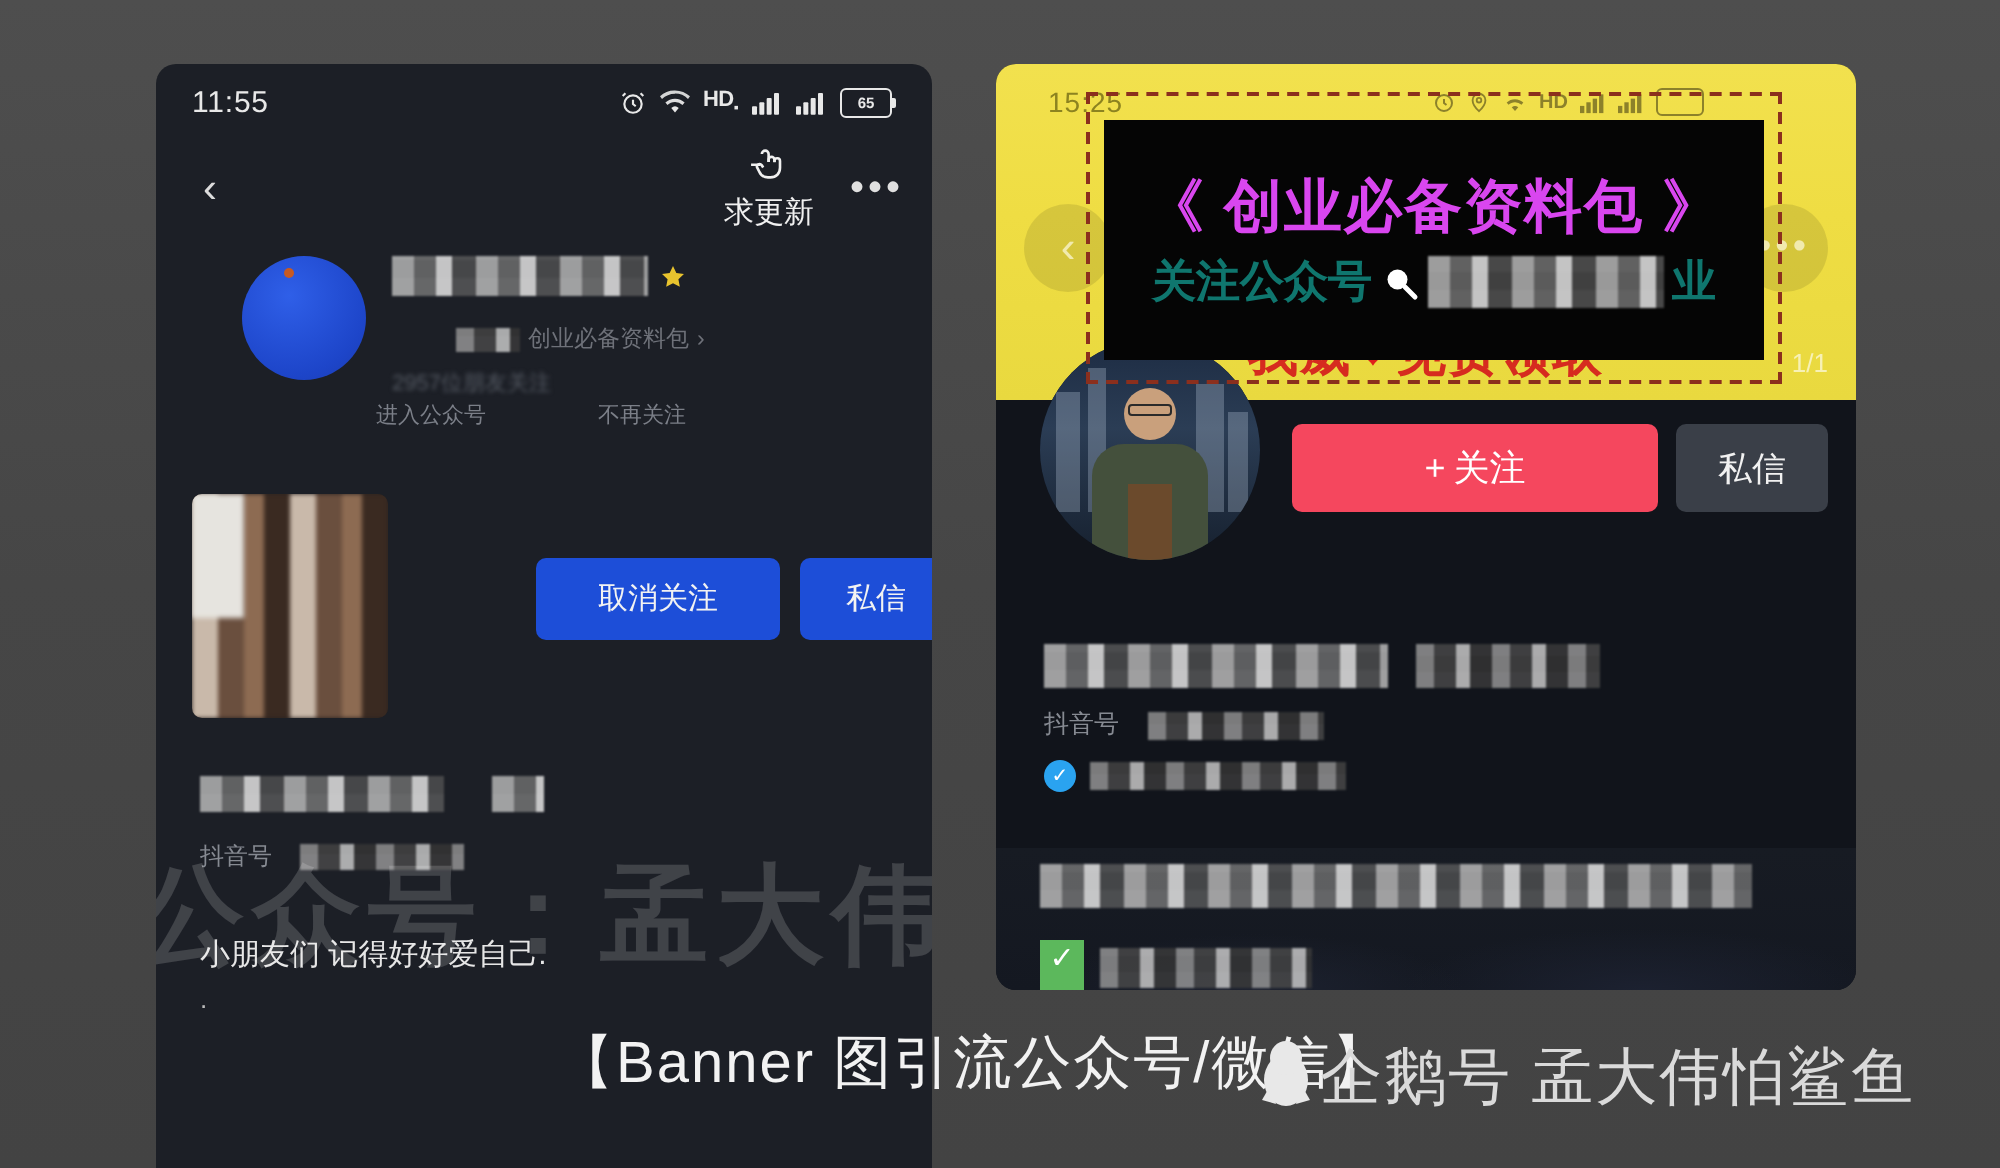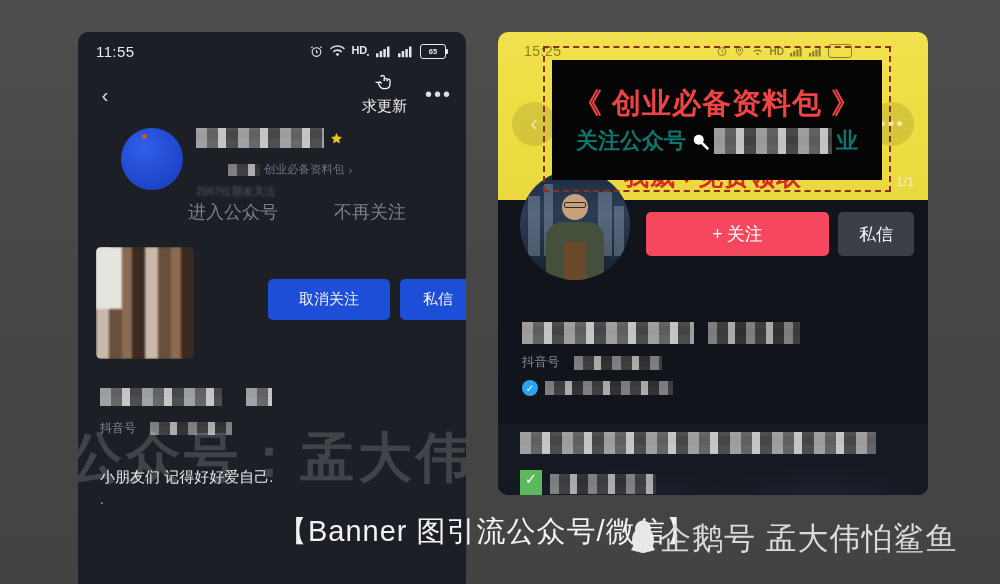--- a/index.html
+++ b/index.html
@@ -170,21 +170,21 @@
     filter: blur(1.1px);
   }
   .l-actions {
     position: absolute;
     top: 168px; left: 0; right: 0;
     display: flex;
     gap: 56px;
     padding-left: 110px;
     box-sizing: border-box;
     color: #7b7f88;
-    font-size: 18px;
+    font-size: 11px;
   }
 
   
   .l-videorow {
     position: absolute;
     top: 215px; left: 0; right: 0;
     height: 118px;
   }
   .l-thumb {
     position: absolute;
@@ -323,21 +323,21 @@
     width: 330px; height: 120px;
     background: #050505;
     z-index: 5;
     display: flex;
     flex-direction: column;
     align-items: center;
     justify-content: center;
     gap: 2px;
   }
   .bp-line1 {
-    color: #ef4444;
+    color: #d946ef;
     font-size: 29px;
     font-weight: 700;
     letter-spacing: 1px;
     white-space: nowrap;
   }
   .bp-line2 {
     display: flex;
     align-items: center;
     gap: 4px;
     color: #0f766e;

